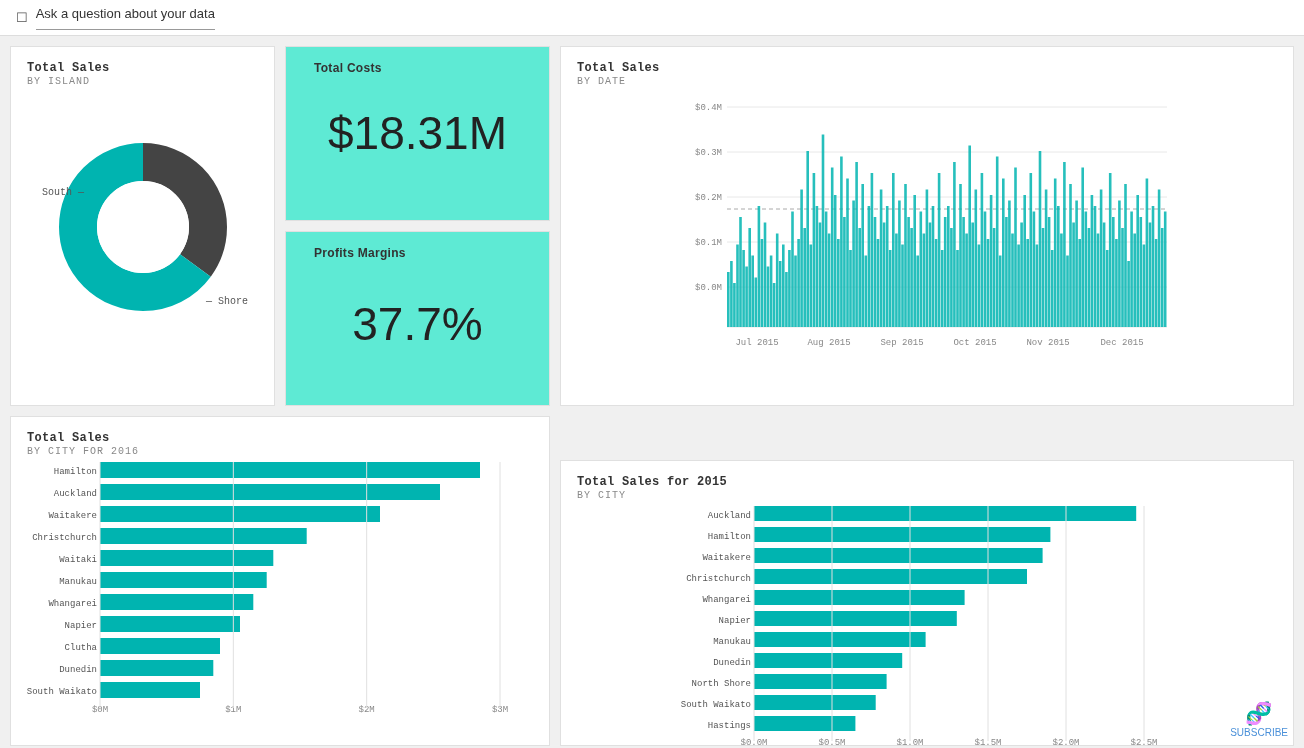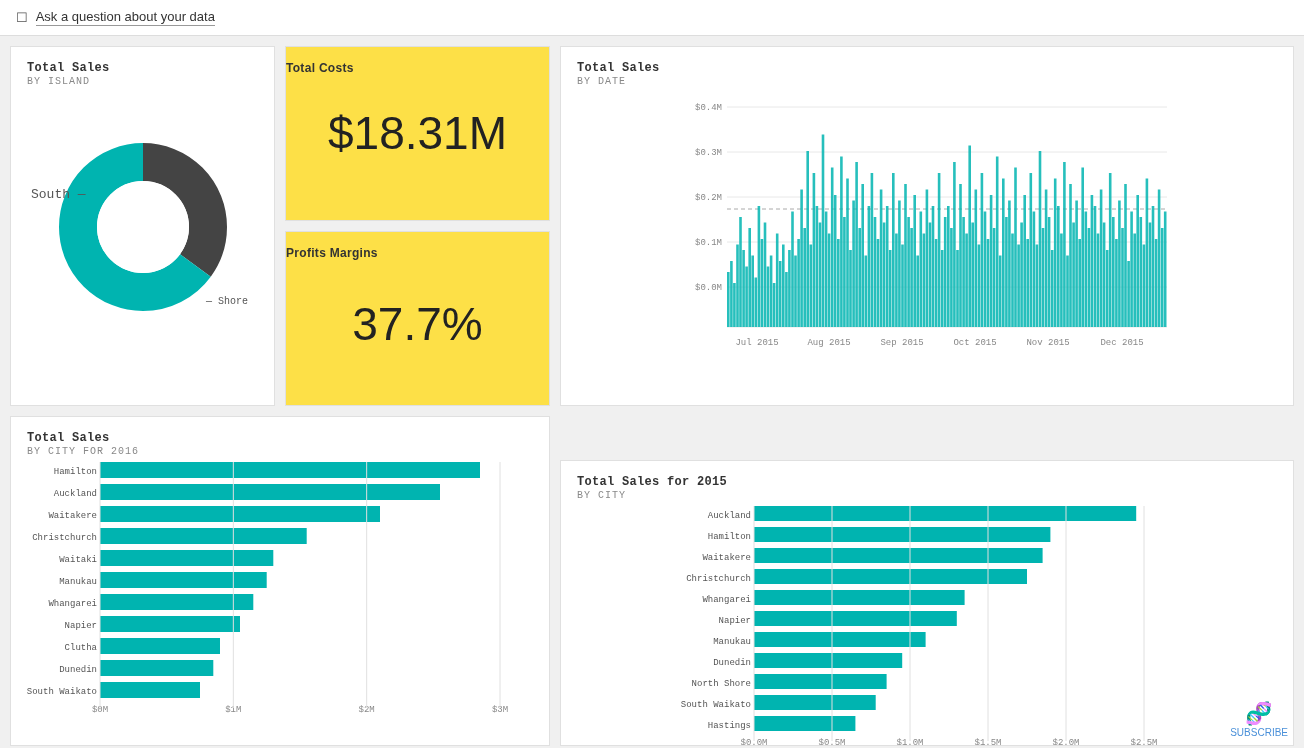--- a/index.html
+++ b/index.html
@@ -14,21 +14,21 @@
       background: #fff;
       padding: 8px 16px;
       display: flex;
       align-items: center;
       gap: 8px;
       border-bottom: 1px solid #ddd;
       height: 36px;
     }
     .top-bar-icon { color: #555; font-size: 13px; }
     .top-bar-text { color: #333; font-size: 13px; }
-    .top-bar-underline { border-bottom: 1px solid #999; padding-bottom: 1px; }
+    .top-bar-underline { border-bottom: 1px solid #999; padding-bottom: 8px; }
     .dashboard {
       padding: 10px;
       display: grid;
       grid-template-columns: 265px 265px 1fr;
       grid-template-rows: 360px 330px;
       gap: 10px;
     }
     .card {
       background: #fff;
       border: 1px solid #e0e0e0;
@@ -57,23 +57,23 @@
     }
     .donut-container {
       display: flex;
       align-items: center;
       justify-content: center;
       height: 280px;
       position: relative;
     }
     .donut-label-south {
       position: absolute;
-      left: 4px;
+      left: 15px;
       top: 100px;
-      font-size: 13px;
+      font-size: 10px;
       color: #555;
     }
     .donut-label-north {
       position: absolute;
       right: 10px;
       bottom: 60px;
       font-size: 10px;
       color: #555;
     }
     .costs-value {
@@ -84,23 +84,23 @@
       margin-top: 40px;
     }
     .profits-value {
       font-size: 52px;
       font-weight: 300;
       color: #222;
       text-align: center;
       margin-top: 30px;
     }
     .sub-card {
-      background: #fde047;
+      background: #5eead4;
       border: 1px solid #e0e0e0;
-      padding: 14px 0;
+      padding: 14px 28px;
       flex: 1;
     }
     
     .card-line {
       grid-column: 3;
       grid-row: 1;
     }
     
     .card-bar-left {
       grid-column: 1 / 3;

